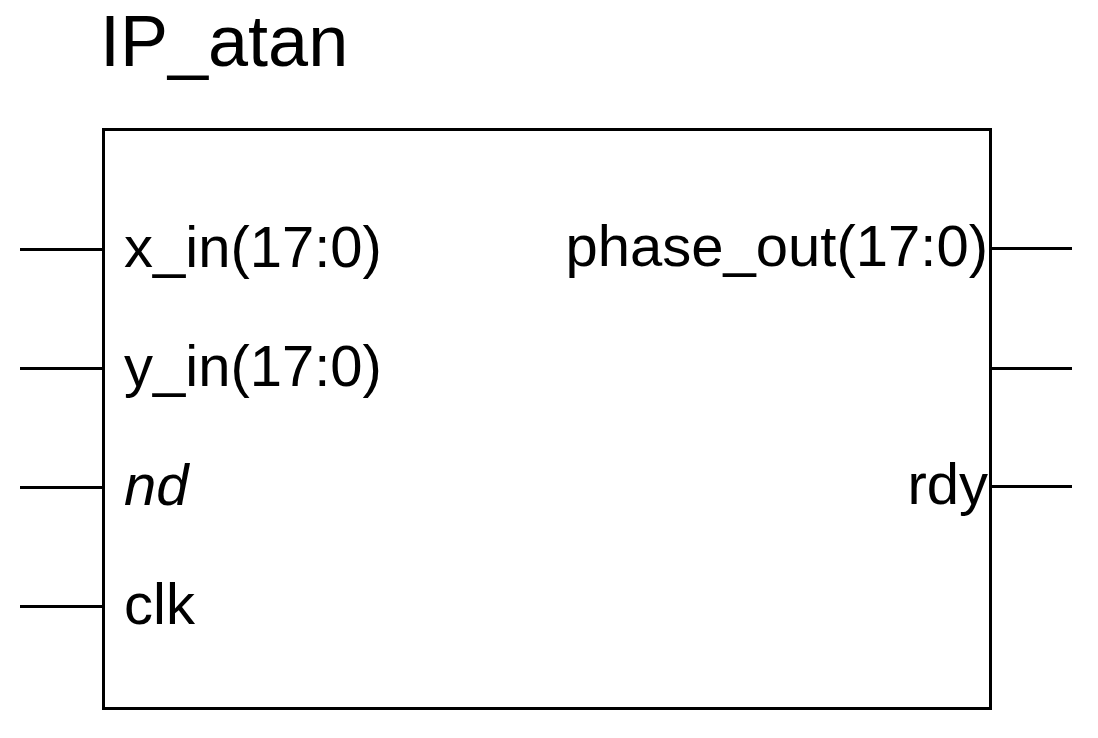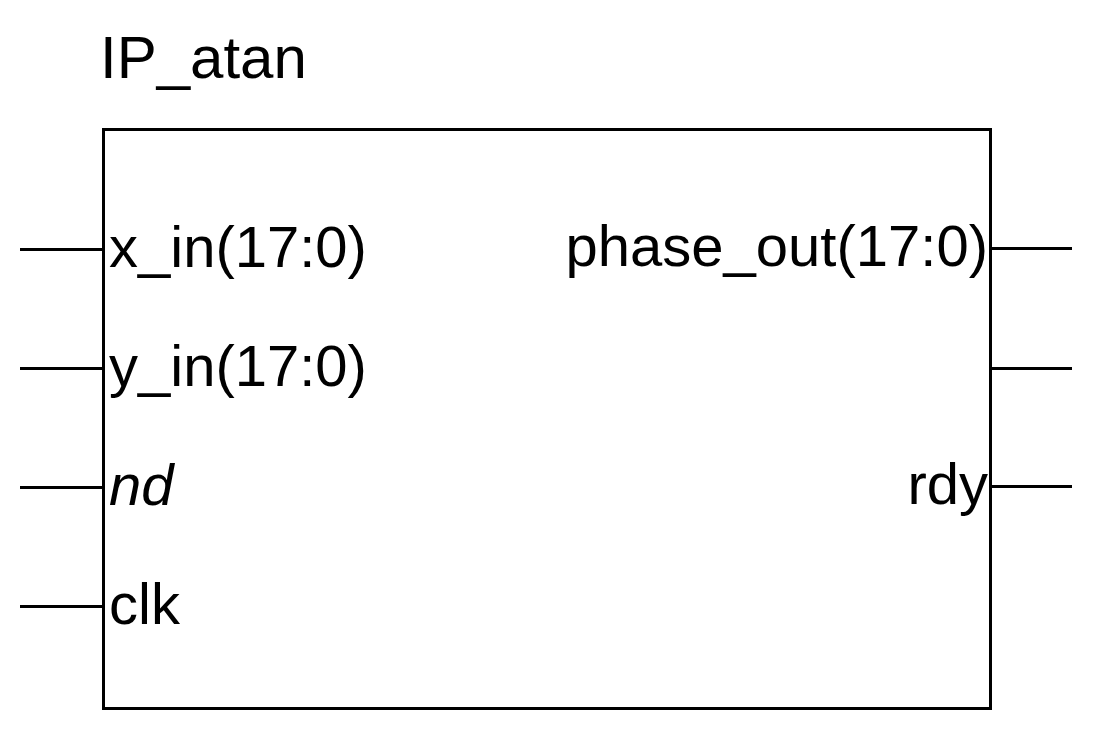--- a/index.html
+++ b/index.html
@@ -12,22 +12,22 @@
     width: 1098px;
     height: 738px;
     background: #ffffff;
     font-family: "Liberation Sans", sans-serif;
     color: #000000;
     overflow: hidden;
   }
   .block-title {
     position: absolute;
     left: 100px;
-    top: 28px;
-    font-size: 60px;
+    top: 5px;
+    font-size: 72px;
     line-height: 1;
     font-weight: 400;
     letter-spacing: 0px;
     white-space: nowrap;
   }
   .block-outline {
     position: absolute;
     left: 102px;
     top: 128px;
     width: 890px;
@@ -51,21 +51,21 @@
   .pin-out-1 { top: 367px; }
   .pin-out-2 { top: 485px; }
   .port-label {
     position: absolute;
     font-size: 58px;
     line-height: 58px;
     height: 58px;
     font-weight: 400;
     white-space: nowrap;
   }
-  .port-label.left  { left: 109px; text-align: left; }
+  .port-label.left  { left: 124px; text-align: left; }
   .port-label.right { right: 110px; text-align: center; }
   .lbl-in-0 { top: 218px; }
   .lbl-in-1 { top: 337px; }
   .lbl-in-2 { top: 456px; font-style: italic; }
   .lbl-in-3 { top: 575px; }
   .lbl-out-0 { top: 217px; }
   .lbl-out-1 { top: 337px; }
   .lbl-out-2 { top: 455px; }
 </style>
 </head>

